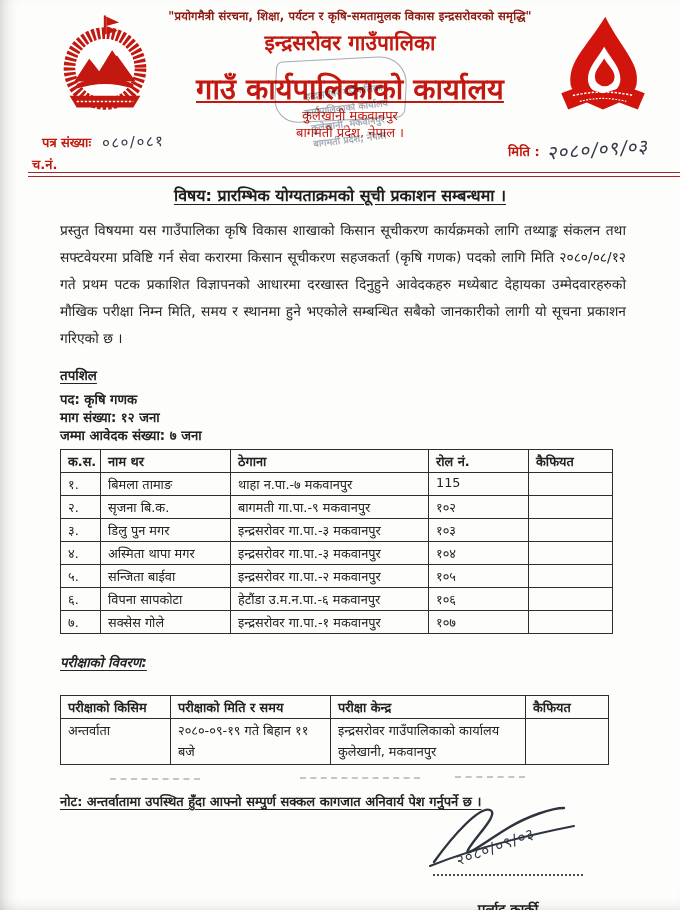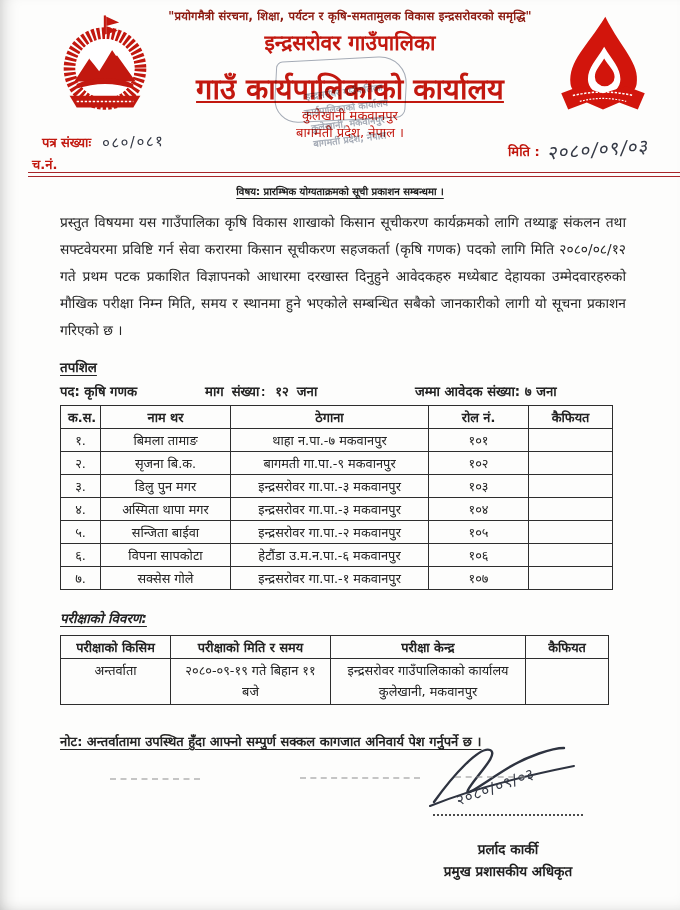--- a/index.html
+++ b/index.html
@@ -44,34 +44,34 @@
   .letterno{position:absolute;left:42px;top:131px;font-size:13px;font-weight:bold;color:var(--red);}
   .chno{position:absolute;left:32px;top:155px;font-size:13px;font-weight:bold;color:var(--red);}
   .dateline{position:absolute;left:508px;top:136px;font-size:13px;font-weight:bold;color:var(--red);white-space:nowrap;}
   .hand{font-family:"DejaVu Sans", sans-serif;color:var(--pen);font-weight:normal;}
   .letterno .hand{display:inline-block;font-size:15px;letter-spacing:1.5px;transform:rotate(-2deg);margin-left:6px;}
   .dateline .hand{display:inline-block;font-size:19px;letter-spacing:1px;transform:rotate(-4deg) skewX(-10deg);margin-left:4px;}
   .rule{position:absolute;left:28px;top:172px;width:652px;height:2.6px;
         border-top:1.7px solid #a8262a;border-bottom:1.7px solid #a8262a;}
   
   .doc-body{position:absolute;top:184px;left:0;width:680px;}
-  .subject{width:680px;text-align:center;font-size:10px;font-weight:bold;color:#1d1d1d;
+  .subject{width:680px;text-align:center;font-size:16px;font-weight:bold;color:#1d1d1d;
            text-decoration:underline;text-underline-offset:3px;}
   .paragraph{margin:11px 54px 0 60px;font-size:13.8px;line-height:1.95;text-align:justify;color:#262626;}
   .sec-heading{margin:15px 0 0 60px;font-size:13.4px;font-weight:bold;text-decoration:underline;text-underline-offset:3px;}
-  .meta-row{margin:6px 0 0 60px;font-size:13.2px;font-weight:bold;display:flex;}
+  .meta-row{margin:6px 0 0 60px;font-size:13.2px;font-weight:bold;display:flex;flex-direction:column;}
   .meta-row .m1{width:145px;}
-  .meta-row .m2{width:210px;font-family:Liberation Mono, monospace;}
+  .meta-row .m2{width:210px;}
   table{border-collapse:collapse;table-layout:fixed;margin-left:60px;font-size:12.8px;color:#222;}
-  th,td{border:1.4px solid #2e2e2e;padding:2px 7px;text-align:center;vertical-align:top;
+  th,td{border:1.4px solid #2e2e2e;padding:2px 7px;text-align:left;vertical-align:top;
         overflow:hidden;white-space:nowrap;}
   th{font-weight:bold;}
   .cand-table{margin-top:5px;width:552px;}
   .cand-table td,.cand-table th{height:18px;}
-  .exam-table{margin-top:8px;width:548px;}
+  .exam-table{margin-top:24px;width:548px;}
   .exam-table td{white-space:normal;line-height:1.6;}
   .exam-heading{margin-top:19px;font-style:italic;}
   .note{margin:27px 0 0 60px;font-size:13px;font-weight:bold;text-decoration:underline;text-underline-offset:3px;}
   
   .sig-block{position:relative;margin:0 52px 0 auto;width:240px;text-align:center;}
   .sig-art{position:relative;height:62px;}
   .sig-svg{position:absolute;left:36px;top:-6px;}
   .sig-date{position:absolute;left:66px;top:26px;font-size:15px;color:var(--pen);
             transform:rotate(-20deg);letter-spacing:1px;white-space:nowrap;}
   .sig-dots{margin:0 auto;width:150px;border-bottom:2.4px dotted #4a4a4a;height:2px;}
@@ -170,21 +170,21 @@
           <th>ठेगाना</th>
           <th>रोल नं.</th>
           <th>कैफियत</th>
         </tr>
       </thead>
       <tbody>
         <tr>
           <td>१.</td>
           <td>बिमला तामाङ</td>
           <td>थाहा न.पा.-७ मकवानपुर</td>
-          <td>१०१</td>
+          <td>115</td>
           <td></td>
         </tr>
         <tr>
           <td>२.</td>
           <td>सृजना बि.क.</td>
           <td>बागमती गा.पा.-९ मकवानपुर</td>
           <td>१०२</td>
           <td></td>
         </tr>
         <tr>

